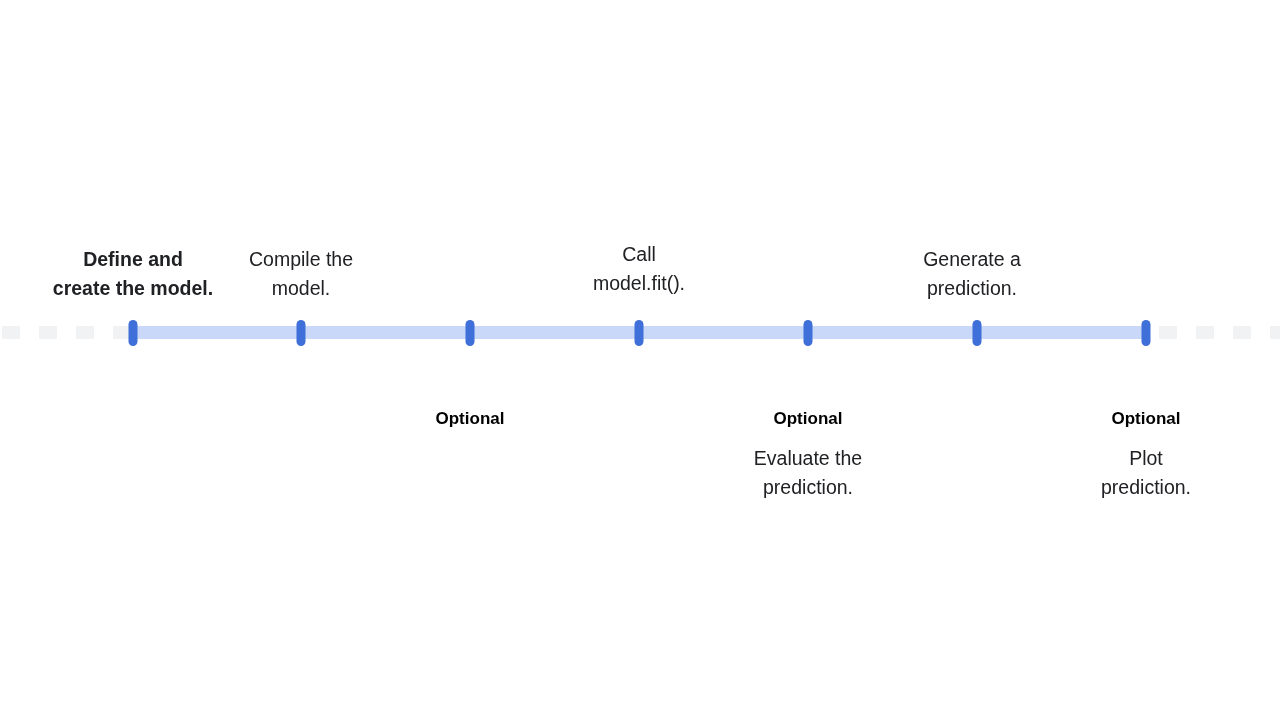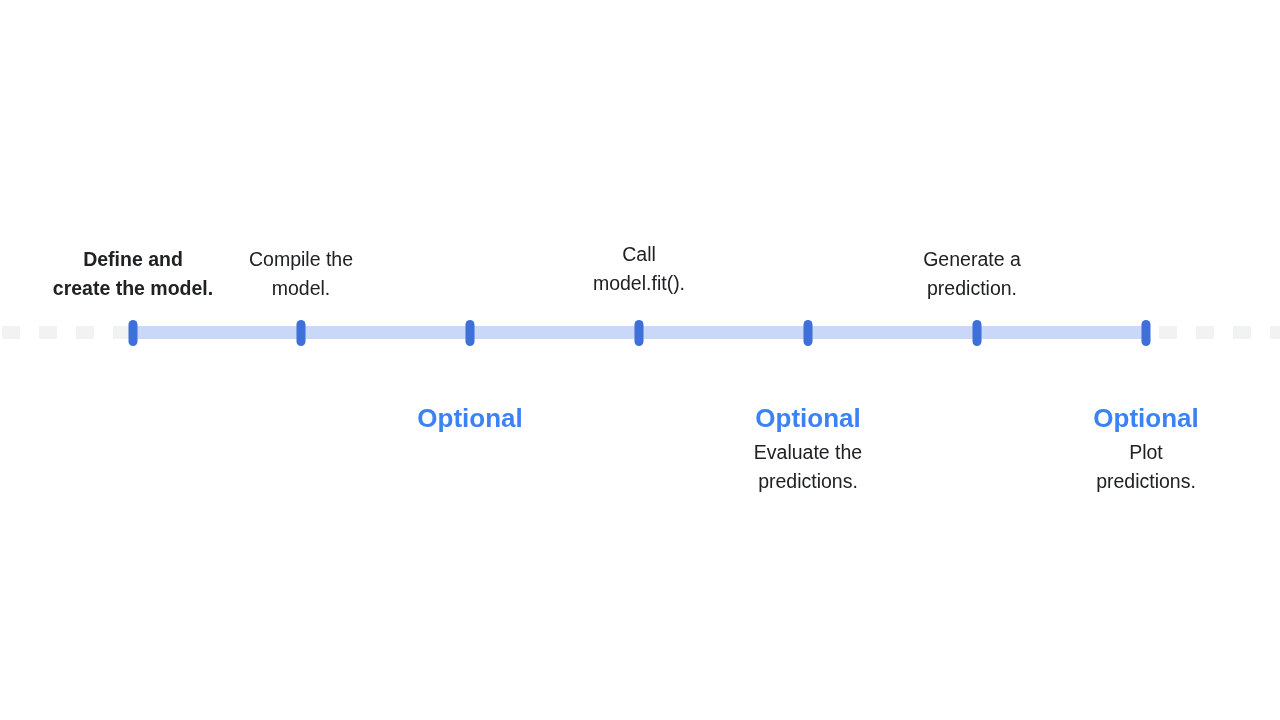--- a/index.html
+++ b/index.html
@@ -74,25 +74,25 @@
   }
   .label.above {
     bottom: 720px;
   }
   .label.below {
     top: 404px;
   }
 
   .optional-tag {
     display: block;
-    color: #3b82f6;
+    color: #000000;
     font-weight: bold;
-    font-size: 26px;
+    font-size: 17px;
     line-height: 29px;
-    margin-bottom: 5px;
+    margin-bottom: 11px;
   }
   .label-text {
     display: block;
     white-space: pre-line;
   }
 </style>
 </head>
 <body>
 
 <div id="timeline-diagram">
@@ -131,28 +131,28 @@
       </div>
       <div class="marker" style="left: 639px;"></div>
       <div class="label above" style="left: 639px; bottom: auto; top: 240px; visibility: visible;">
         <span class="label-text">Call
 model.fit().</span>
       </div>
       <div class="marker" style="left: 808px;"></div>
       <div class="label below" style="left: 808px;">
         <span class="optional-tag">Optional</span>
         <span class="label-text">Evaluate the
-predictions.</span>
+prediction.</span>
       </div>
       <div class="marker" style="left: 977px;"></div>
       <div class="label above" style="left: 972px; bottom: auto; top: 245px; visibility: visible;">
         <span class="label-text">Generate a
 prediction.</span>
       </div>
       <div class="marker" style="left: 1146px;"></div>
       <div class="label below" style="left: 1146px;">
         <span class="optional-tag">Optional</span>
         <span class="label-text">Plot
-predictions.</span>
+prediction.</span>
       </div>
     </div>
 
 </div>
 
 </body></html>

